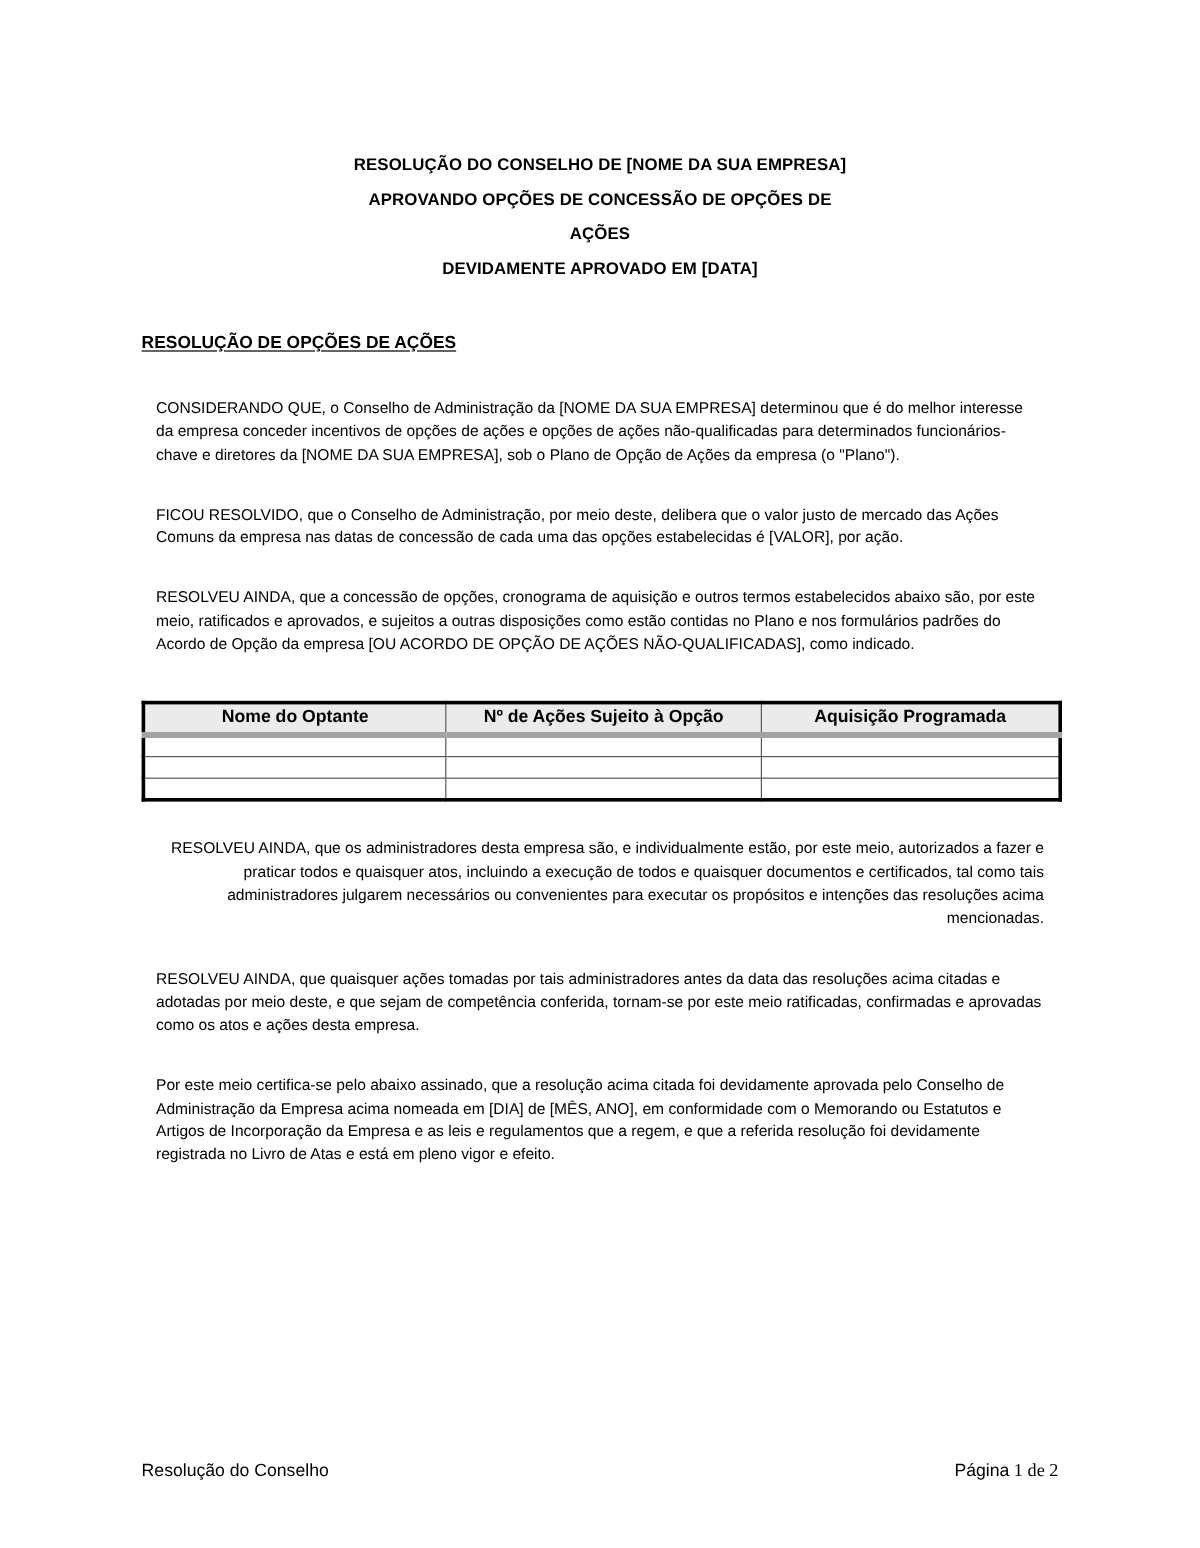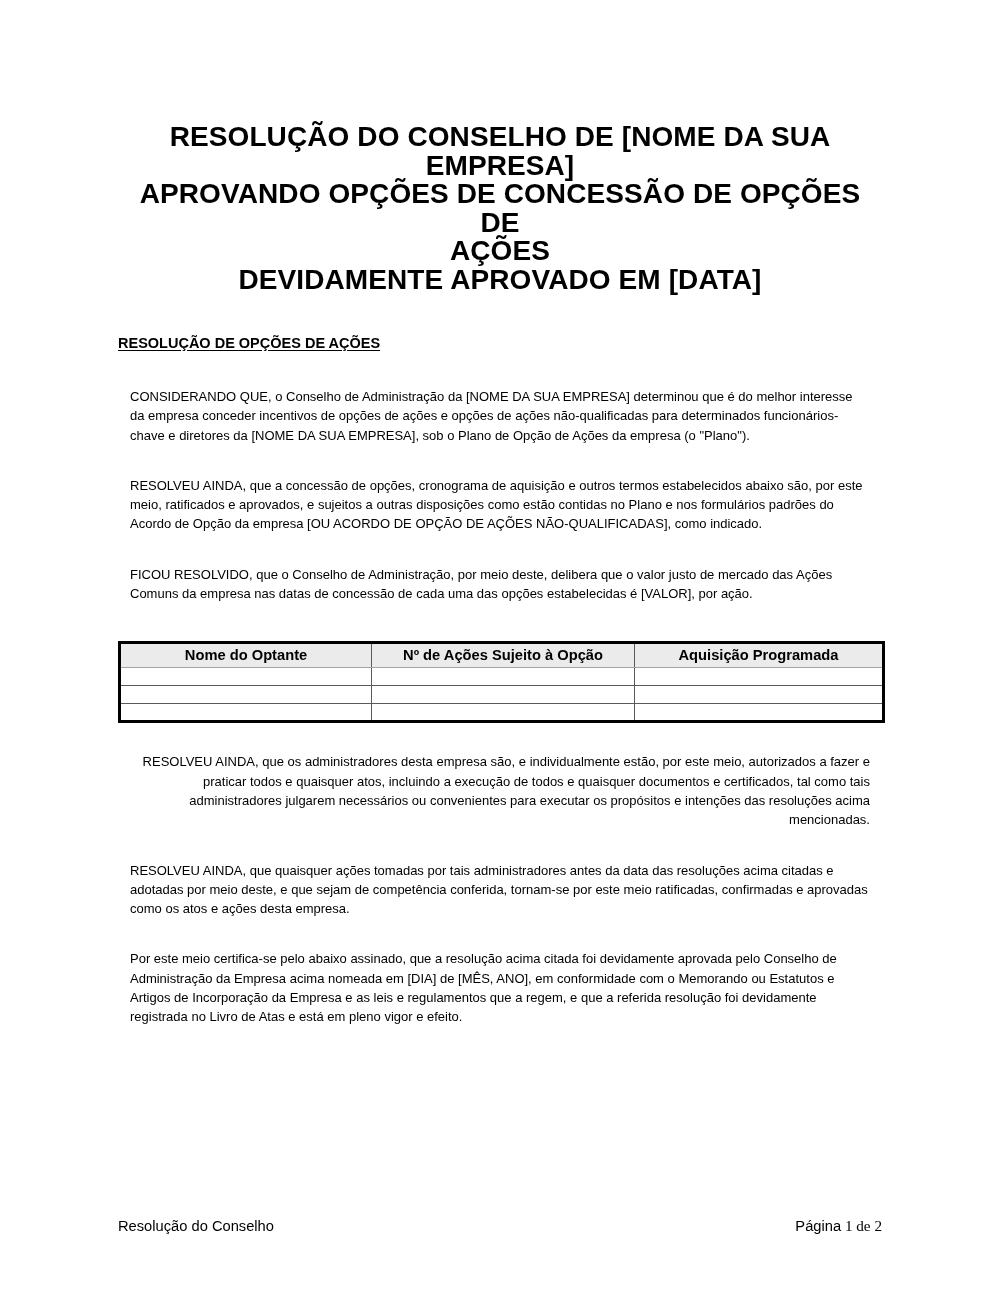--- a/index.html
+++ b/index.html
@@ -27,21 +27,21 @@
     left: 118px;
     top: 0;
     width: 764px;
   }
 
   
   .doc-title {
     margin: 0;
     padding-top: 123px;
     text-align: center;
-    font-size: 28px;
+    font-size: 14px;
     font-weight: bold;
     line-height: 28.5px;
     letter-spacing: 0.1px;
   }
   .doc-title .tline { display: block; }
 
   
   .section-heading {
     margin: 0;
     padding-top: 40px;
@@ -80,21 +80,21 @@
 
   table.grant-table th {
     background: #ebebeb;
     font-size: 14.7px;
     font-weight: bold;
     text-align: center;
     padding: 3px 4px 4px 4px;
     height: 21px;
     border-left: 1px solid #5a5a5a;
     border-right: 1px solid #5a5a5a;
-    border-bottom: 1px solid #a3a3a3;
+    border-bottom: 5px solid #a3a3a3;
     box-sizing: border-box;
   }
   table.grant-table th:first-child { border-left: none; }
   table.grant-table th:last-child { border-right: none; }
 
   table.grant-table td {
     height: 18px;
     padding: 0 4px;
     border: 1px solid #5a5a5a;
     border-top: none;
@@ -137,22 +137,22 @@
     <h1 class="doc-title">
       <span class="tline">RESOLUÇÃO DO CONSELHO DE [NOME DA SUA EMPRESA]</span>
       <span class="tline">APROVANDO OPÇÕES DE CONCESSÃO DE OPÇÕES DE</span>
       <span class="tline">AÇÕES</span>
       <span class="tline">DEVIDAMENTE APROVADO EM [DATA]</span>
     </h1>
 
     <h2 class="section-heading"><span class="u">RESOLUÇÃO DE OPÇÕES DE AÇÕES</span></h2>
 
     <p class="para first">CONSIDERANDO QUE, o Conselho de Administração da [NOME DA SUA EMPRESA] determinou que é do melhor interesse da empresa conceder incentivos de opções de ações e opções de ações não-qualificadas para determinados funcionários-chave e diretores da [NOME DA SUA EMPRESA], sob o Plano de Opção de Ações da empresa (o "Plano").</p>
+    <p class="para">FICOU RESOLVIDO, que o Conselho de Administração, por meio deste, delibera que o valor justo de mercado das Ações Comuns da empresa nas datas de concessão de cada uma das opções estabelecidas é [VALOR], por ação.</p>
     <p class="para">RESOLVEU AINDA, que a concessão de opções, cronograma de aquisição e outros termos estabelecidos abaixo são, por este meio, ratificados e aprovados, e sujeitos a outras disposições como estão contidas no Plano e nos formulários padrões do Acordo de Opção da empresa [OU ACORDO DE OPÇÃO DE AÇÕES NÃO-QUALIFICADAS], como indicado.</p>
-    <p class="para">FICOU RESOLVIDO, que o Conselho de Administração, por meio deste, delibera que o valor justo de mercado das Ações Comuns da empresa nas datas de concessão de cada uma das opções estabelecidas é [VALOR], por ação.</p>
 
     <div class="table-wrap">
       <table class="grant-table">
         <colgroup>
           <col class="c1">
             <col class="c2">
             <col class="c3">
         </colgroup>
         <thead>
           <tr>

